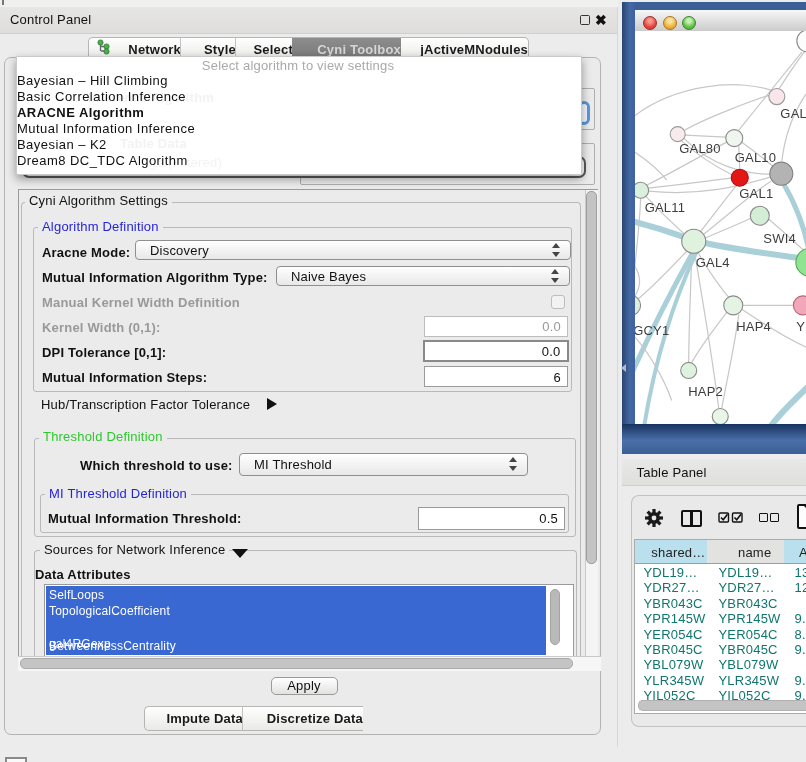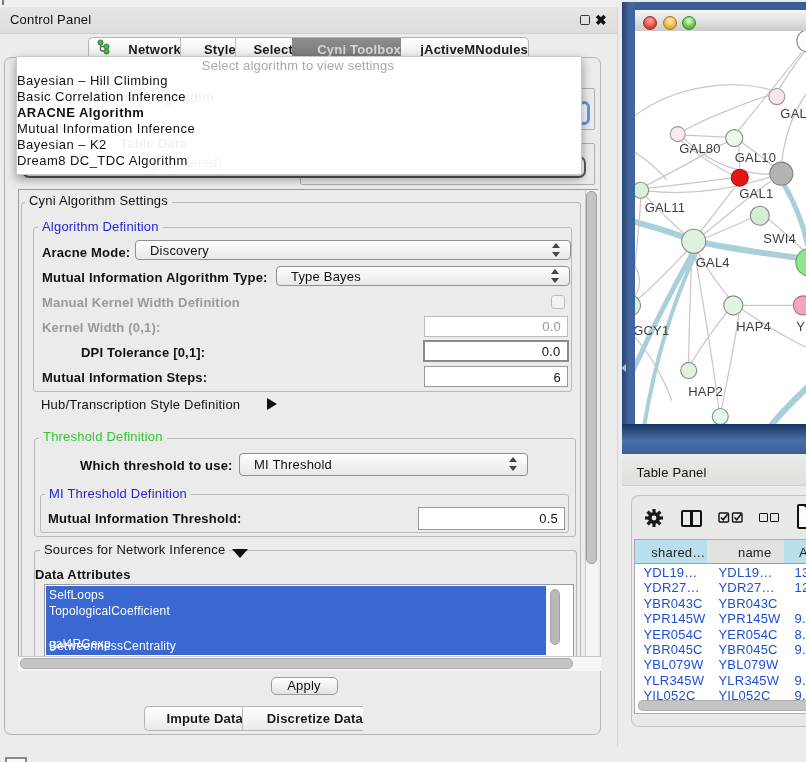--- a/index.html
+++ b/index.html
@@ -76,43 +76,43 @@
 <div class="gtitle" style="left:38px;top:220px;color:#2525d8;">Algorithm Definition</div>
 
 <div class="abs b" style="left:42px;top:245px;">Aracne Mode:</div>
 <div class="combo" style="left:135px;top:240px;width:436px;height:19.5px;">
       <span class="ct">Discovery</span>
       <span class="steppers"></span>
     </div>
 
 <div class="abs b" style="left:42px;top:270px;">Mutual Information Algorithm Type:</div>
 <div class="combo" style="left:276px;top:266px;width:294px;height:19.5px;">
-      <span class="ct">Type Bayes</span>
+      <span class="ct">Naive Bayes</span>
       <span class="steppers"></span>
     </div>
 
 <div class="abs b gray" style="left:42px;top:295px;">Manual Kernel Width Definition</div>
 <div class="abs" style="left:551px;top:295px;width:12px;height:12px;border:1px solid #bdbdbd;border-radius:3px;background:#f2f2f2;"></div>
 
 <div class="abs b gray" style="left:42px;top:320px;">Kernel Width (0,1):</div>
 <div class="field" style="left:424px;top:316px;width:144px;height:20.5px;border:1px solid #bdbdbd;">
       <span class="gray">0.0</span>
     </div>
 
-<div class="abs b" style="left:42px;top:345px;margin-left:39px;">DPI Tolerance [0,1]:</div>
+<div class="abs b" style="left:42px;top:345px;">DPI Tolerance [0,1]:</div>
 <div class="field" style="left:423px;top:340px;width:145.5px;height:22px;border:2px solid #8a8a8a;">
       <span>0.0</span>
     </div>
 
 <div class="abs b" style="left:42px;top:370px;">Mutual Information Steps:</div>
 <div class="field" style="left:424px;top:366px;width:144px;height:21px;border:1px solid #9a9a9a;">
       <span>6</span>
     </div>
 
-<div class="abs" style="left:41px;top:397px;">Hub/Transcription Style Definition</div>
+<div class="abs" style="left:41px;top:397px;">Hub/Transcription Factor Tolerance</div>
 <div class="abs" style="left:267px;top:398px;width:0;height:0;border-top:6.5px solid transparent;border-bottom:6.5px solid transparent;border-left:10px solid #111;"></div>
 
 <div class="group" style="left:34px;top:437.5px;width:542px;height:99px;"></div>
 <div class="gtitle" style="left:39px;top:430px;color:#2fc82f;">Threshold Definition</div>
 
 <div class="abs b" style="left:80px;top:458px;">Which threshold to use:</div>
 <div class="combo" style="left:239px;top:452.5px;width:289px;height:23px;">
       <span class="ct">MI Threshold</span>
       <span class="steppers"></span>
     </div>
@@ -286,20 +286,20 @@
     <div class="abs" style="left:803px;top:505px;width:7px;height:7px;background:#111;clip-path:polygon(0 0,100% 100%,100% 0);"></div>
 
 <div class="abs" style="left:634px;top:539px;width:172px;height:173px;background:#fff;border:1px solid #ababab;border-right:none;"></div>
 <div class="abs" style="left:634.5px;top:539.5px;width:72.5px;height:23.5px;background:#b9e0ec;border-right:1px solid #9e9e9e;border-bottom:1px solid #9e9e9e;"></div>
 <div class="abs" style="left:707px;top:539.5px;width:76.5px;height:23.5px;background:#e2e2e1;border-right:1px solid #9e9e9e;border-bottom:1px solid #9e9e9e;"></div>
 <div class="abs" style="left:784px;top:539.5px;width:22px;height:23.5px;background:#b9e0ec;border-bottom:1px solid #9e9e9e;"></div>
 <div class="abs" style="left:634.5px;top:545px;width:71px;text-align:right;color:#222;">shared…</div>
 <div class="abs" style="left:738px;top:545px;color:#222;">name</div>
 <div class="abs" style="left:799px;top:545px;color:#222;">A</div>
 
-<div class="abs" style="left:634px;top:565px;width:172px;height:137.5px;overflow:hidden;color:#1d4ed8;">
+<div class="abs" style="left:634px;top:565px;width:172px;height:137.5px;overflow:hidden;color:#0f766e;">
   <div style="position:absolute;left:9.5px;top:0;line-height:15.4px;">YDL19…<br>YDR27…<br>YBR043C<br>YPR145W<br>YER054C<br>YBR045C<br>YBL079W<br>YLR345W<br>YIL052C</div>
   <div style="position:absolute;left:84.5px;top:0;line-height:15.4px;">YDL19…<br>YDR27…<br>YBR043C<br>YPR145W<br>YER054C<br>YBR045C<br>YBL079W<br>YLR345W<br>YIL052C</div>
   <div style="position:absolute;left:160.5px;top:0;line-height:15.4px;">13<br>12<br><br>9.<br>8.<br>9.<br><br>9.<br>9.</div>
 </div>
 <div class="abs" style="left:638px;top:700px;width:168px;height:8.5px;background:#c4c4c4;border:1px solid #b0b0b0;border-radius:5px 0 0 5px;border-right:none;"></div>
 
 </div>
 
 </body></html>

